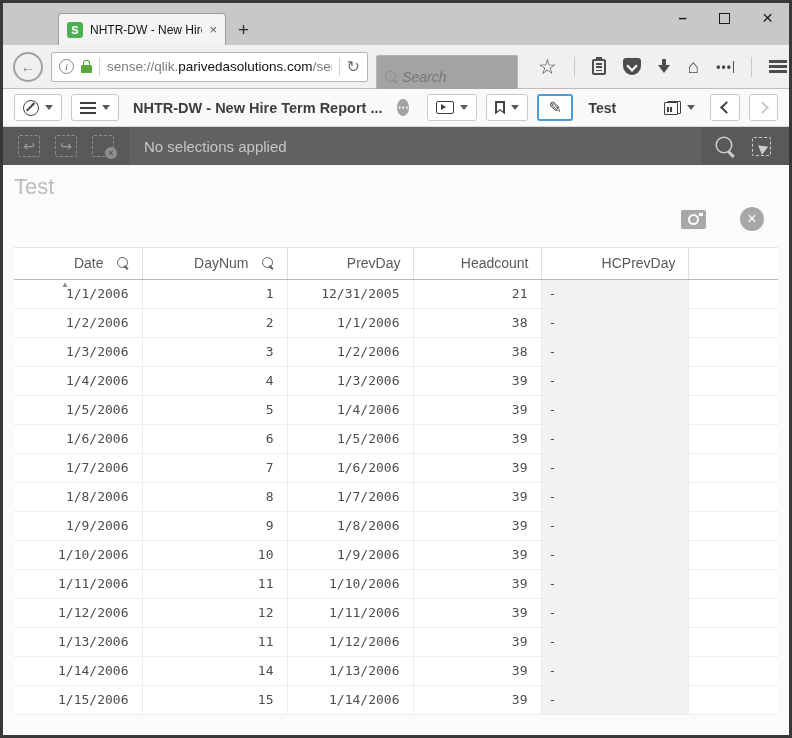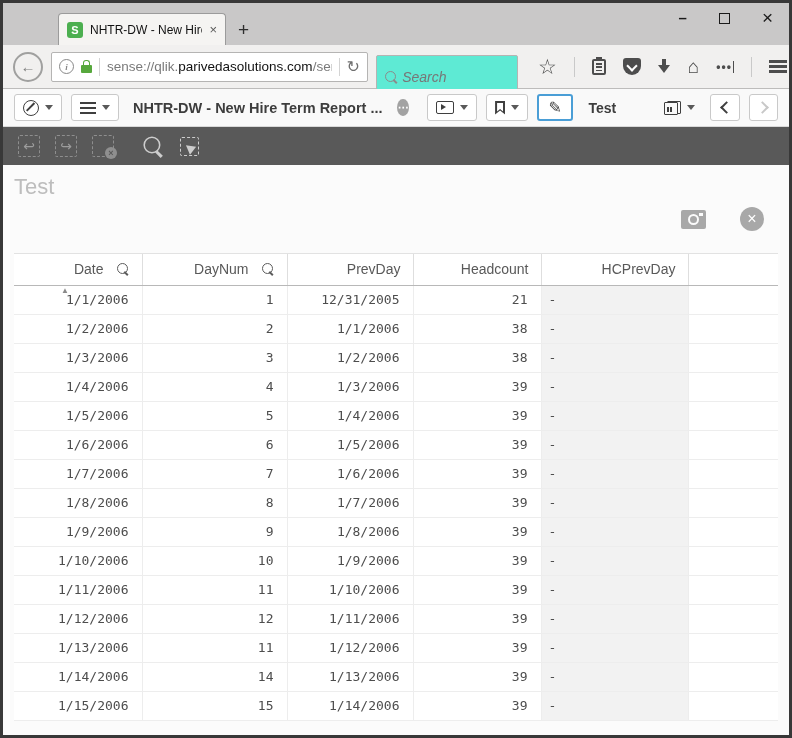--- a/index.html
+++ b/index.html
@@ -24,21 +24,21 @@
   .urlbar { width:317px; height:30px; background:#fff; border:1px solid #b5b4b3; border-radius:2px; display:flex; align-items:center; padding:0 7px; gap:7px; flex:none; }
   .infoc { width:15px; height:15px; border:1.5px solid #888; border-radius:50%; position:relative; flex:none; }
   .infoc::after { content:"i"; position:absolute; left:50%; top:50%; transform:translate(-50%,-54%); font:italic bold 9px "Liberation Serif", serif; color:#888; }
   .lock { position:relative; width:11px; height:8px; background:#57a83d; border-radius:1px; margin-top:4px; flex:none; }
   .lock::before { content:""; position:absolute; left:2px; top:-5px; width:5px; height:5px; border:1.6px solid #57a83d; border-bottom:none; border-radius:3px 3px 0 0; }
   .vdiv-s { width:1px; height:18px; background:#d4d4d4; flex:none; }
   .urltext { flex:1; font-size:13.5px; white-space:nowrap; overflow:hidden; }
   .url-gray { color:#7a7a7a; }
   .url-dark { color:#121212; }
   .reload { font-size:16px; color:#6f6f6f; flex:none; }
-  .searchbar { width:142px; height:44px; background:#5eead4; border:1px solid #b5b4b3; border-radius:2px; display:flex; align-items:center; padding:0 8px; gap:6px; flex:none;margin-top:21px; }
+  .searchbar { width:142px; height:44px; background:#a3a3a3; border:1px solid #b5b4b3; border-radius:2px; display:flex; align-items:center; padding:0 8px; gap:6px; flex:none;margin-top:21px; }
   .searchbar input { border:none; outline:none; width:100%; font:italic 14px "Liberation Sans", sans-serif; color:#444; background:transparent; }
   .searchbar input::placeholder { color:#777; font-style:italic; }
   .mag { position:relative; display:inline-block; width:13px; height:13px; color:#8b8b8b; }
   .mag::before { content:""; position:absolute; left:0; top:0; width:9px; height:9px; border:1.6px solid currentColor; border-radius:50%; }
   .mag::after { content:""; position:absolute; left:8.5px; top:8.5px; width:5px; height:1.8px; background:currentColor; transform:rotate(45deg); transform-origin:0 0; }
   .nav-icons { display:flex; align-items:center; gap:17px; margin-left:12px; color:#4d4d4d; }
   .star { font-size:21px; color:#4d4d4d; line-height:20px; }
   .vdiv { width:1px; height:20px; background:#c9c9c9; }
   .clip { position:relative; width:14px; height:16px; border:2px solid #4d4d4d; border-radius:2px; }
   .clip::before { content:""; position:absolute; left:50%; top:-4px; transform:translateX(-50%); width:6px; height:3px; background:#4d4d4d; }
@@ -95,21 +95,21 @@
   .content { flex:1; background:#fbfbfb; padding:0 11px; overflow:hidden; position:relative; }
   .sheet-title { margin-top:8px; height:28px; line-height:28px; font-size:22px; color:#bdbdbd; }
   .obj-header { display:flex; align-items:center; height:32px; margin-top:2px; padding-left:10px; }
   .obj-title { font-size:15px; font-weight:bold; color:#4f4f4f; }
   .cam { position:relative; width:25px; height:19px; background:#a8a8a8; border-radius:2px; margin-left:auto; margin-right:34px; }
   .cam::before { content:""; position:absolute; right:3px; top:3px; width:4px; height:3px; background:#fbfbfb; }
   .cam::after { content:""; position:absolute; left:7px; top:4px; width:7px; height:7px; border:2px solid #fbfbfb; border-radius:50%; }
   .objclose { width:24px; height:24px; border-radius:50%; background:#a8a8a8; color:#fff; font-size:16px; line-height:23px; text-align:center; margin-right:14px; }
 
   
-  .tablewrap { position:relative; margin-top:18px; background:#fff; border-top:1px solid #e2e2e2; }
+  .tablewrap { position:relative; margin-top:12px; background:#fff; border-top:1px solid #e2e2e2; }
   table { width:100%; border-collapse:collapse; table-layout:fixed; }
   col.c0 { width:128px; } col.c1 { width:145px; } col.c2 { width:126px; }
   col.c3 { width:128px; } col.c4 { width:147px; } col.c5 { width:90px; }
   th { height:31px; font-size:14px; font-weight:normal; color:#595959; border-bottom:1px solid #b8b8b8; border-left:1px solid #dedede; padding:0; background:#fff; }
   th:first-child { border-left:none; }
   .th-inner { display:flex; justify-content:flex-end; align-items:center; gap:13px; padding-right:12px; height:100%; white-space:nowrap; }
   .th-mag { color:#5c5c5c; }
   td { height:29px; font-family:"DejaVu Sans Mono", monospace; font-size:13px; color:#4d4d4d; text-align:right; padding:0 13px 0 0; border-bottom:1px solid #ededed; border-left:1px solid #ededed; white-space:nowrap; overflow:hidden; background:#fff; }
   td:first-child { border-left:none; }
   td.null-cell { background:#f2f2f2; text-align:left; padding-left:7px; }
@@ -201,20 +201,21 @@
   </div>
 
   <div class="selbar">
     <div class="sel-icons">
       <span class="dashbox">↩</span>
       <span class="dashbox">↪</span>
       <span class="dashbox">
           <span class="clear-dot">×</span>
         </span>
     </div>
+    <div class="sel-status">No selections applied</div>
     <div class="sel-right">
       <span class="mag mag-lg"></span>
       <span class="seltool"></span>
     </div>
   </div>
 
   <div class="content">
     <div class="sheet-title">Test</div>
     <div class="obj-header">
       <span class="cam"></span>

